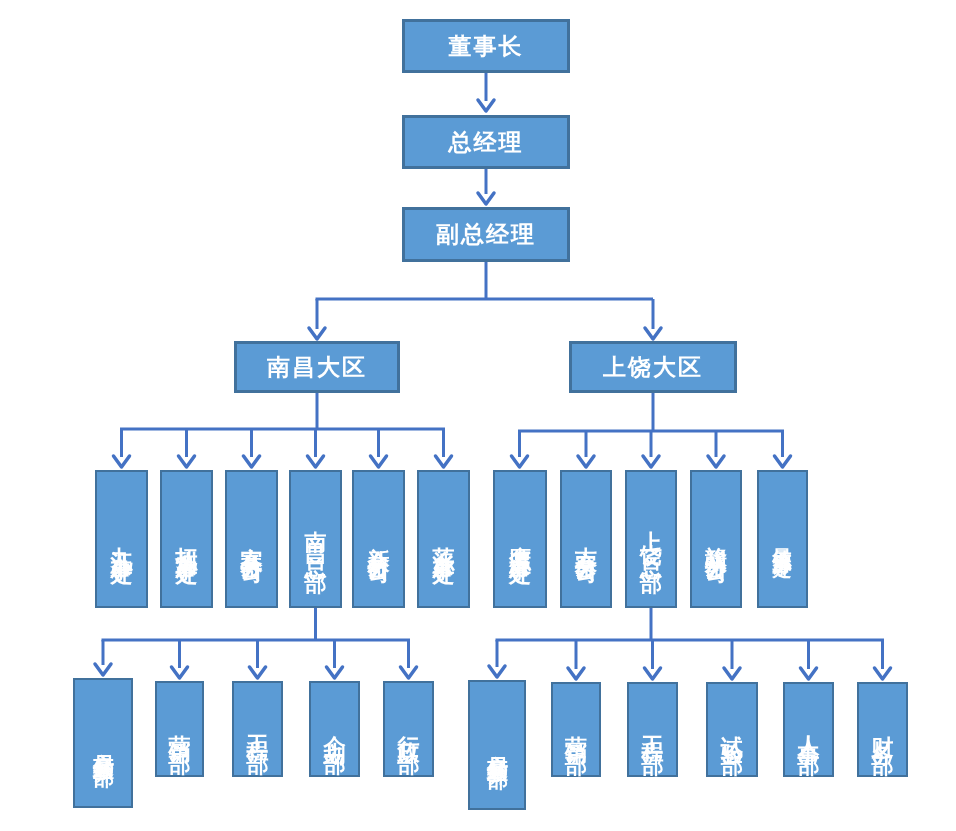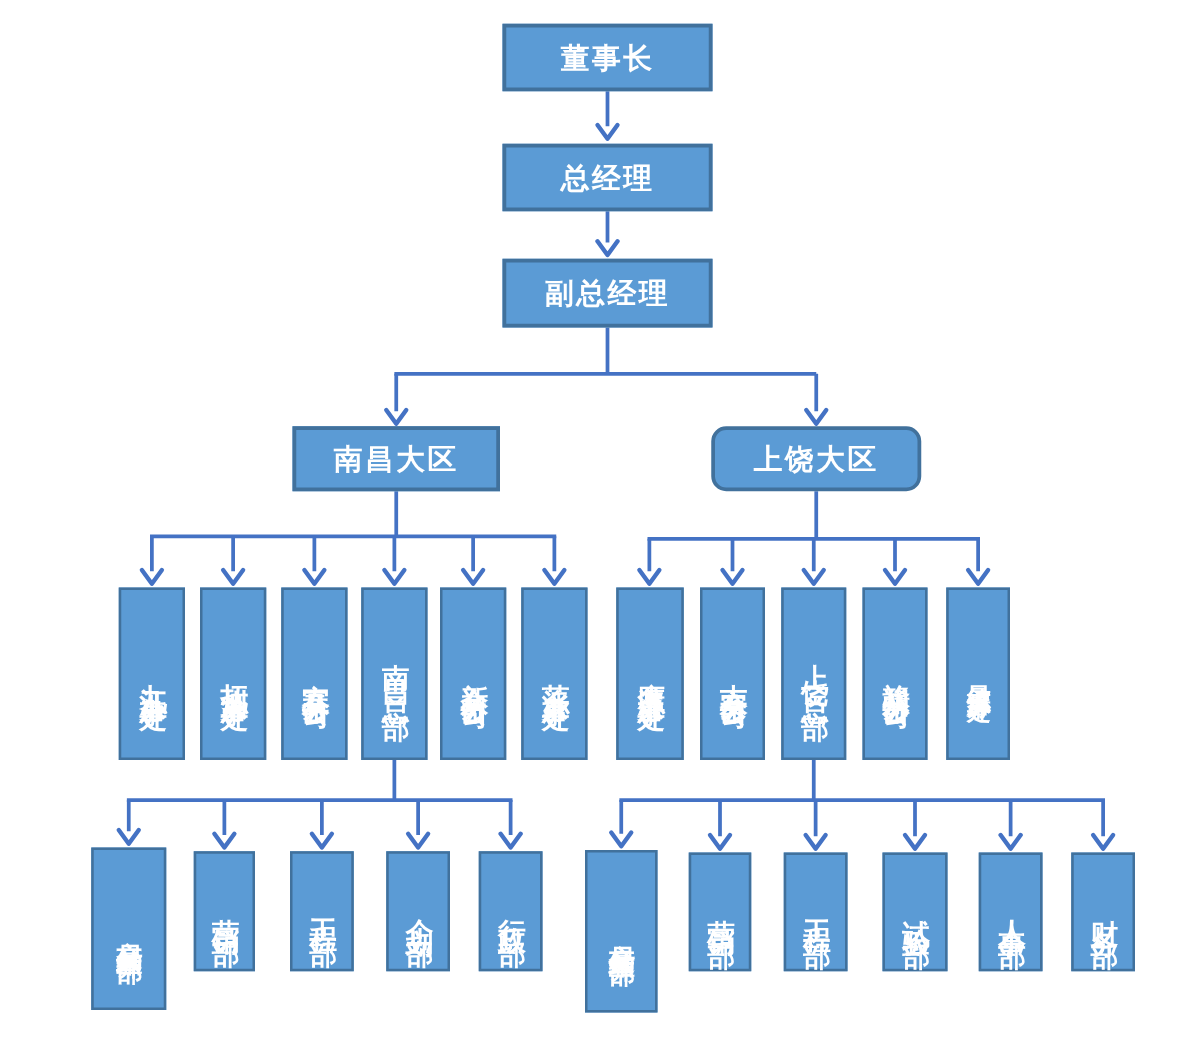--- a/index.html
+++ b/index.html
@@ -120,21 +120,21 @@
   <div class="node h" id="gm" style="left: 402px; top: 115px; width: 168px; height: 54px; align-items: center;">
       <span class="htext">总经理</span>
     </div>
   <div class="node h" id="dgm" style="left: 402px; top: 207px; width: 168px; height: 55px;">
       <span class="htext">副总经理</span>
     </div>
 
   <div class="node h" id="nc_region" style="left: 234px; top: 341px; width: 166px; height: 52px;">
       <span class="htext">南昌大区</span>
     </div>
-  <div class="node h" id="sr_region" style="left: 569px; top: 341px; width: 168px; height: 52px; border-radius: 12px;">
+  <div class="node h" id="sr_region" style="left: 569px; top: 341px; width: 168px; height: 52px;">
       <span class="htext">上饶大区</span>
     </div>
 
   <div class="node v5" id="jj_office" style="left: 95px; top: 470px; width: 53px; height: 138px;">
       <span class="vtext">九江办事处</span>
     </div>
   <div class="node v5" id="fz_office" style="left: 160px; top: 470px; width: 53px; height: 138px;">
       <span class="vtext">抚州办事处</span>
     </div>
   <div class="node v5" id="yc_branch" style="left: 225px; top: 470px; width: 53px; height: 138px;">

